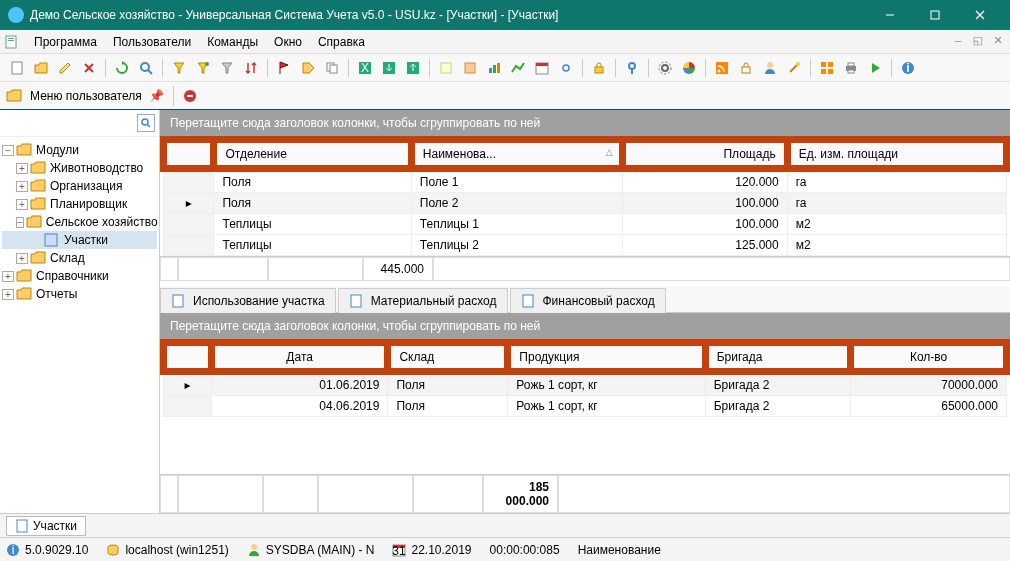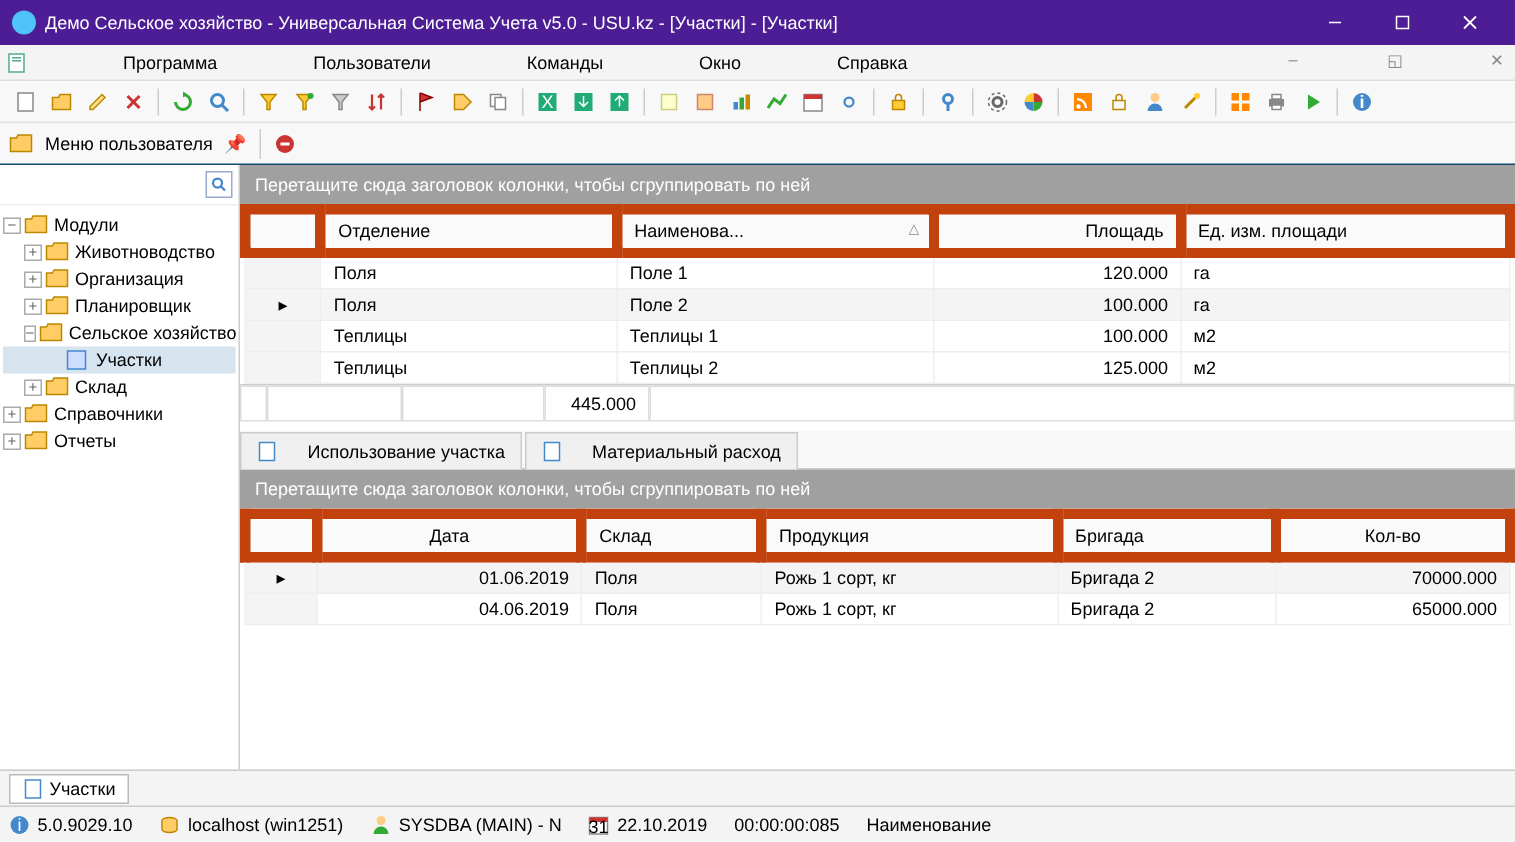--- a/index.html
+++ b/index.html
@@ -1,25 +1,25 @@
 <!DOCTYPE html>
 <html><head>
 <meta charset="utf-8">
 <style>
 * { box-sizing: border-box; margin: 0; padding: 0; font-family: Tahoma, Arial, sans-serif; font-size: 12px; }
 body { background: #f0f0f0; width: 1010px; height: 561px; overflow: hidden; display: flex; flex-direction: column; }
 
 
-.titlebar { background: #4c1d95; color: #fff; height: 30px; display: flex; align-items: center; padding: 0 8px; }
+.titlebar { background: #0f766e; color: #fff; height: 30px; display: flex; align-items: center; padding: 0 8px; }
 .titlebar .app-icon { width: 16px; height: 16px; background: #4fc3f7; border-radius: 50%; margin-right: 6px; }
 .titlebar .title { flex: 1; font-size: 12px; }
 .titlebar .win-btn { width: 45px; height: 30px; display: flex; align-items: center; justify-content: center; color: #fff; cursor: pointer; }
 
 
-.menubar { background: #f4f4f4; height: 24px; display: flex; align-items: center; padding: 0 4px; border-bottom: 1px solid #ddd; gap: 48px; }
+.menubar { background: #f4f4f4; height: 24px; display: flex; align-items: center; padding: 0 4px; border-bottom: 1px solid #ddd; }
 .menubar .app-doc-icon { width: 16px; height: 16px; margin-right: 6px; display: inline-block; }
 .menubar .menu-item { padding: 3px 8px; cursor: pointer; }
 .menubar .spacer { flex: 1; }
 .menubar .mdi-btn { width: 16px; height: 16px; margin-left: 4px; cursor: pointer; color: #888; font-size: 11px; text-align: center; }
 
 
 .toolbar { background: #f8f8f8; height: 28px; display: flex; align-items: center; padding: 2px 6px; border-bottom: 1px solid #e0e0e0; gap: 2px; overflow: hidden; }
 .toolbar .tb-btn { width: 22px; height: 22px; display: flex; align-items: center; justify-content: center; cursor: pointer; border-radius: 2px; }
 .toolbar .sep { width: 1px; height: 18px; background: #ccc; margin: 0 3px; }
 
@@ -57,21 +57,21 @@
 .grid td { padding: 3px 8px; border: 1px solid #eee; }
 .grid td.num { text-align: right; }
 .grid tr.sel td { background: #f4f4f4; }
 .row-ind { width: 14px; text-align: center; background: #f4f4f4; border: 1px solid #ddd; }
 
 .grid-wrap { overflow: auto; }
 .scroll-gap { flex: 1; }
 
 
 .tabbar { display: flex; border-bottom: 1px solid #ccc; margin-top: 6px; background: #f8f8f8; }
-.tab { padding: 5px 10px; border: 1px solid #ccc; border-bottom: none; margin-right: 2px; background: #f0f0f0; cursor: pointer; display: flex; align-items: center; gap: 20px; position: relative; top: 1px; }
+.tab { padding: 5px 10px; border: 1px solid #ccc; border-bottom: none; margin-right: 2px; background: #f0f0f0; cursor: pointer; display: flex; align-items: center; gap: 8px; position: relative; top: 1px; }
 .tab.active { background: #fff; border-bottom: 1px solid #fff; }
 .tab .doc-i { width: 14px; height: 14px; display: inline-block; }
 
 
 .bottom-tabs { height: 24px; border-top: 1px solid #ccc; display: flex; align-items: center; padding: 0 6px; background: #f4f4f4; }
 .bottom-tab { padding: 2px 8px; border: 1px solid #bbb; background: #fff; display: flex; align-items: center; gap: 4px; cursor: pointer; }
 
 
 .status { height: 24px; border-top: 1px solid #ccc; display: flex; align-items: center; background: #f4f4f4; padding: 0 6px; gap: 18px; }
 .status .seg { display: flex; align-items: center; gap: 5px; }
@@ -516,20 +516,28 @@
           <span>Использование участка</span>
         </div>
       <div class="tab">
           <span class="doc-i">
             <svg width="14" height="14">
               <rect x="2" y="1" width="10" height="12" fill="#fff" stroke="#48c"></rect>
             </svg>
           </span>
           <span>Материальный расход</span>
         </div>
+      <div class="tab">
+          <span class="doc-i">
+            <svg width="14" height="14">
+              <rect x="2" y="1" width="10" height="12" fill="#fff" stroke="#48c"></rect>
+            </svg>
+          </span>
+          <span>Финансовый расход</span>
+        </div>
     </div>
 
     <div class="group-bar">Перетащите сюда заголовок колонки, чтобы сгруппировать по ней</div>
     <div class="grid-wrap">
       <table class="grid">
         <tbody>
             <tr>
           <th class="row-ind"></th>
           <th style="width:85px;text-align:center">Дата</th>
           <th style="width:55px">Склад</th>
@@ -552,20 +560,29 @@
               <td class="num">04.06.2019</td>
               <td>Поля</td>
               <td>Рожь 1 сорт, кг</td>
               <td>Бригада 2</td>
               <td class="num">65000.000</td>
             </tr>
           </tbody>
       </table>
     </div>
     <div class="scroll-gap"></div>
+    <div class="sum-bar">
+      <div class="slot" style="width:14px"></div>
+      <div class="slot" style="width:85px"></div>
+      <div class="slot" style="width:55px"></div>
+      <div class="slot" style="width:95px"></div>
+      <div class="slot" style="width:70px"></div>
+      <div class="slot" style="width:75px;font-weight:bold">185 000.000</div>
+      <div class="slot" style="flex:1"></div>
+    </div>
   </div>
 </div>
 
 <div class="bottom-tabs">
   <div class="bottom-tab">
     <span class="doc-i">
         <svg width="14" height="14">
           <rect x="2" y="1" width="10" height="12" fill="#fff" stroke="#48c"></rect>
         </svg>
       </span>

